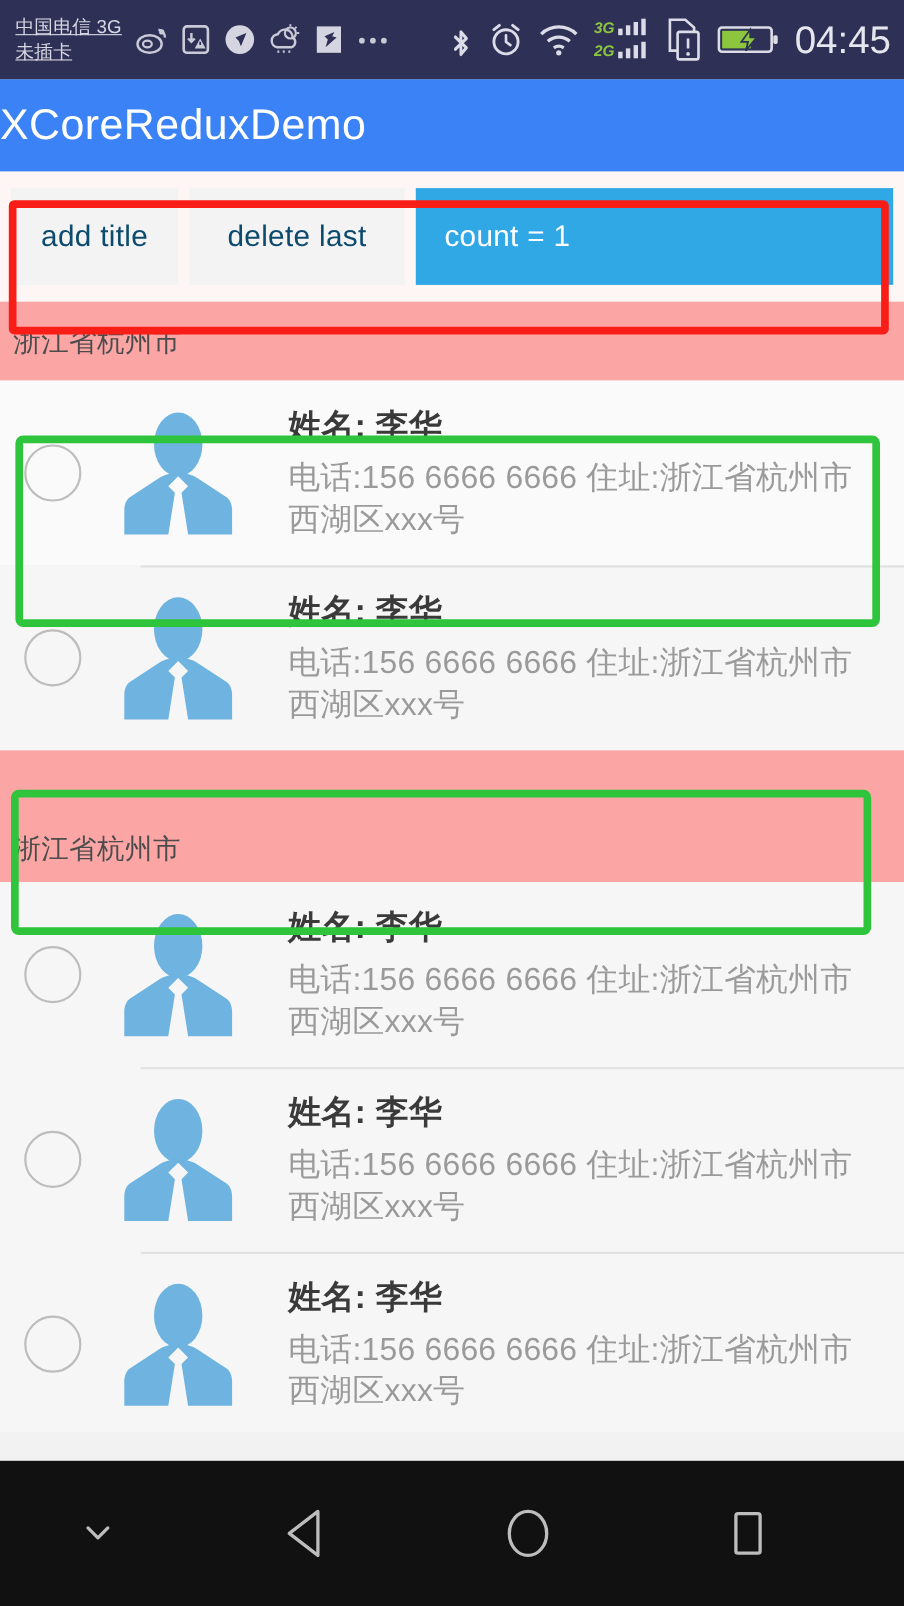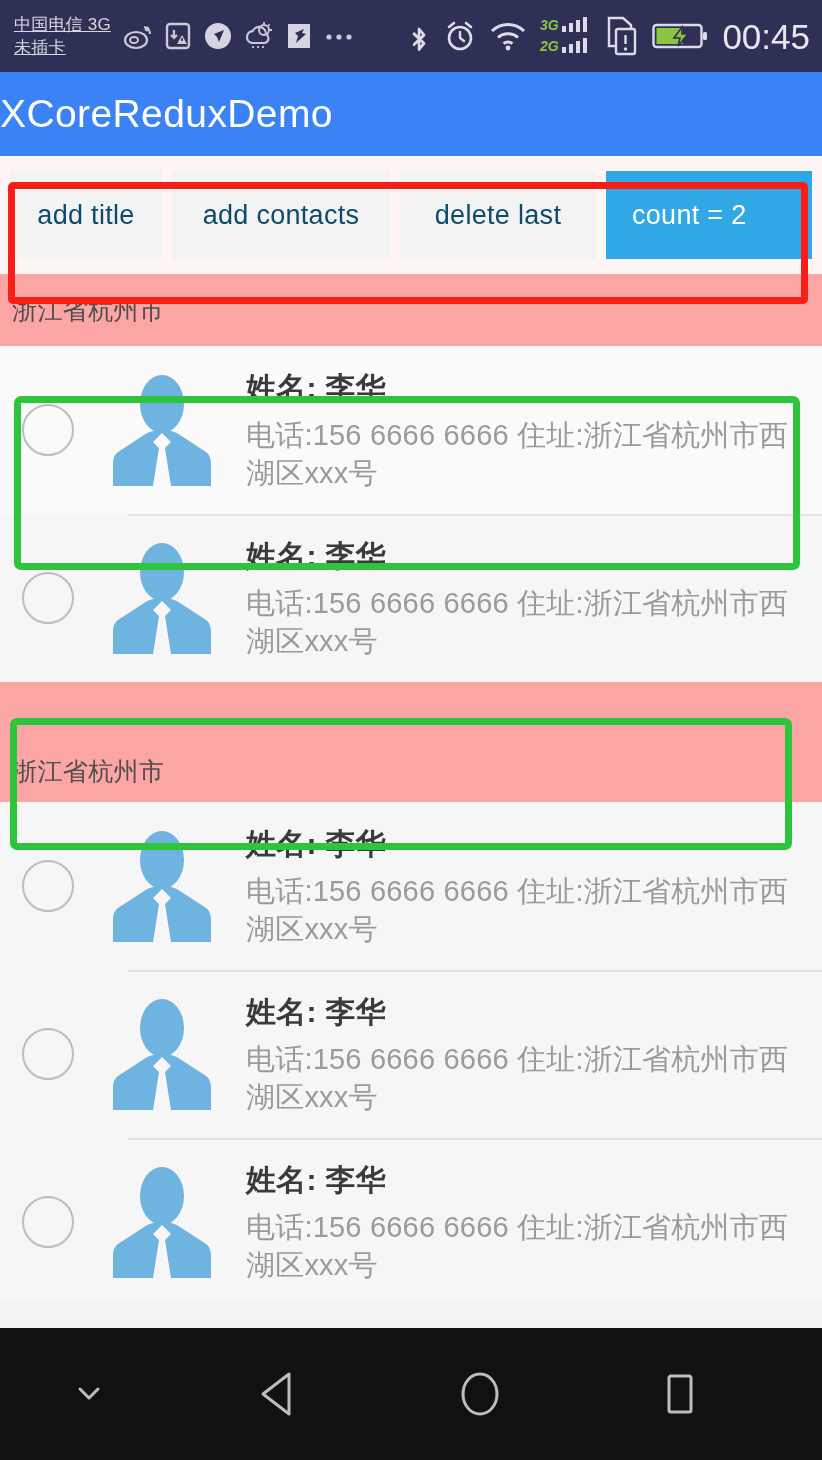--- a/index.html
+++ b/index.html
@@ -193,21 +193,21 @@
     height: 120px;
     margin-left: 36px;
     flex: 0 0 auto;
     display: flex;
     align-items: flex-end;
     justify-content: center;
   }
   .avatar svg { display: block; }
 
   .contact-text {
-    margin-left: 32px;
+    margin-left: 48px;
     flex: 1 1 auto;
     min-width: 0;
     padding-right: 6px;
   }
   .c-name {
     color: #3a3a3a;
     font-size: 30px;
     font-weight: bold;
     line-height: 40px;
     letter-spacing: .3px;
@@ -361,33 +361,32 @@
       <span>
         <svg width="56" height="30" viewBox="0 0 56 30">
           <rect x="1.5" y="4" width="48" height="22" rx="3" fill="none" stroke="#dcdce8" stroke-width="2.4"></rect>
           <rect x="51" y="11" width="4" height="8" rx="1.5" fill="#dcdce8"></rect>
           <rect x="4.5" y="7" width="26" height="16" fill="#8cc63f"></rect>
           <path d="M30 6 L22 17 h6 l-2 8 L36 13 h-6 z" fill="#8cc63f" stroke="#2e3055" stroke-width="1.6"></path>
         </svg>
       </span>
     </div>
 
-    <div class="clock">00:45</div>
+    <div class="clock">04:45</div>
   </div>
 
   <div class="app-bar">
     <div class="app-title">XCoreReduxDemo</div>
   </div>
 
   <div class="toolbar-wrap">
     <div class="toolbar">
       <button class="tb-btn w-title">add title</button>
-      <button class="tb-btn w-contacts">add contacts</button>
       <button class="tb-btn w-delete">delete last</button>
-      <button class="tb-btn count">count = 2</button>
+      <button class="tb-btn count">count = 1</button>
     </div>
   </div>
   <div class="annot-red"></div>
 
   <div class="list">
 
     <div class="section-header">浙江省杭州市</div>
 
     <div class="contact-row card">
       <div class="radio"></div>

